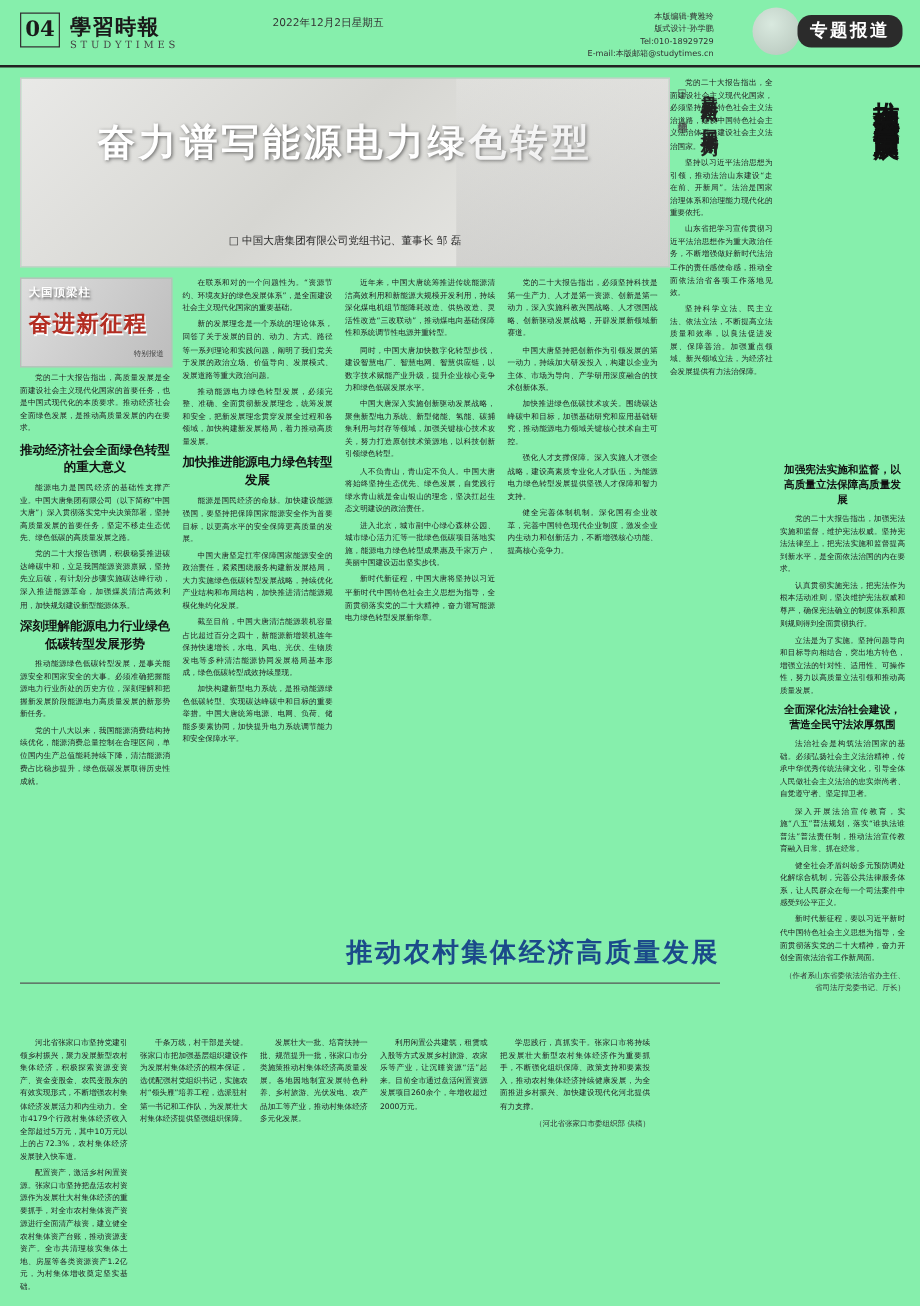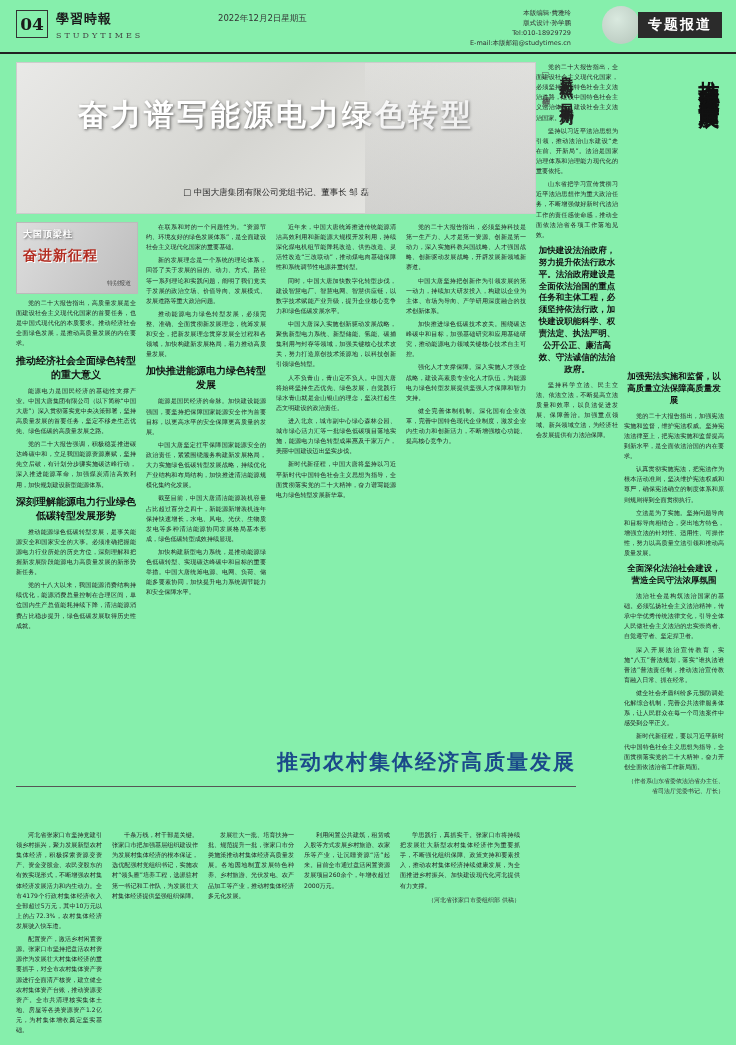--- a/index.html
+++ b/index.html
@@ -2,26 +2,26 @@
 <html><head>
 <meta charset="utf-8">
 <style>
   html,body{margin:0;padding:0;background:#fff;}
   body{width:736px;height:1045px;position:relative;font-family:"DejaVu Sans","Liberation Sans",sans-serif;color:#1a1a1a;}
   .page{width:736px;height:1045px;position:relative;overflow:hidden;background:#86efac;}
 
   
   .masthead{position:absolute;left:0;top:0;width:736px;height:52px;border-bottom:2px solid #222;}
   .page-num{position:absolute;left:16px;top:10px;width:30px;height:26px;border:1px solid #333;display:flex;align-items:center;justify-content:center;font-size:17px;font-weight:bold;font-family:"DejaVu Serif","Liberation Serif",serif;}
-  .logo-cn{position:absolute;left:56px;top:10px;font-size:13px;font-weight:bold;font-family:"DejaVu Serif","Liberation Serif",serif;letter-spacing:1px;}
+  .logo-cn{position:absolute;left:56px;top:10px;font-size:17px;font-weight:bold;font-family:"DejaVu Serif","Liberation Serif",serif;letter-spacing:1px;}
   .logo-en{position:absolute;left:56px;top:31px;font-size:8px;letter-spacing:3px;color:#444;font-family:"DejaVu Serif","Liberation Serif",serif;}
   .date{position:absolute;left:218px;top:13px;font-size:8.5px;color:#333;}
   .imprint{position:absolute;left:470px;top:8px;font-size:6.5px;line-height:1.55;color:#333;text-align:right;}
   .imprint div{white-space:nowrap;}
-  .section-tag{position:absolute;right:14px;top:12px;background:#2b2b2b;color:#fff;font-size:14px;font-weight:bold;padding:4px 10px;letter-spacing:2px;font-family:"DejaVu Serif","Liberation Serif",serif;}
+  .section-tag{position:absolute;right:14px;top:12px;background:#2b2b2b;color:#fff;font-size:14px;font-weight:bold;padding:4px 10px;letter-spacing:2px;font-family:"DejaVu Serif","Liberation Serif",serif;border-radius:11px;}
   .seal{position:absolute;right:96px;top:6px;width:38px;height:38px;border-radius:50%;background:radial-gradient(circle at 40% 35%,#e8e8e8,#bdbdbd);opacity:.85;}
 
   
   .hero{position:absolute;left:16px;top:62px;width:518px;height:150px;background:linear-gradient(135deg,#e9e9e7 0%,#d6d6d2 45%,#efefec 100%);border:1px solid #ccc;}
   .hero:after{content:"";position:absolute;right:0;top:0;width:170px;height:150px;background:linear-gradient(160deg,rgba(255,255,255,.15),rgba(120,120,120,.25));}
   .hero-title{position:absolute;left:0;top:30px;width:518px;text-align:center;font-size:30px;font-weight:bold;color:#fff;letter-spacing:3px;text-shadow:1px 1px 3px rgba(0,0,0,.55);font-family:"DejaVu Serif","Liberation Serif",serif;line-height:1.45;}
   .hero-byline{position:absolute;left:0;bottom:14px;width:518px;text-align:center;font-size:8.5px;color:#2a2a2a;}
 
   
   .vhead{position:absolute;right:10px;top:60px;width:196px;height:300px;}
@@ -29,21 +29,21 @@
   .vline.main{font-size:21px;color:#111;line-height:1.25;}
   .vline.sub{font-size:14px;color:#222;}
   .vauthor{position:absolute;writing-mode:vertical-rl;text-orientation:upright;font-size:8px;color:#555;letter-spacing:1px;}
   .ctext{position:absolute;font-size:6.1px;line-height:1.66;color:#222;text-align:justify;}
   .ctext p{margin:0 0 3px 0;text-indent:12px;}
   .sub-h{font-size:10px;font-weight:bold;text-align:center;font-family:"DejaVu Serif","Liberation Serif",serif;margin:5px 0 4px;line-height:1.4;color:#111;}
 
   
   .artbox{position:absolute;left:16px;top:222px;width:120px;height:70px;background:linear-gradient(120deg,#ddd,#bdbdbd);border:1px solid #bbb;overflow:hidden;}
   .art-top{position:absolute;left:6px;top:5px;font-size:9px;font-weight:bold;color:#fff;letter-spacing:1px;text-shadow:1px 1px 2px #666;font-family:"DejaVu Serif","Liberation Serif",serif;}
-  .art-big{position:absolute;left:6px;top:24px;font-size:14px;font-weight:bold;color:#b32d22;letter-spacing:1px;font-family:"DejaVu Serif","Liberation Serif",serif;text-shadow:1px 1px 0 #fff;}
+  .art-big{position:absolute;left:6px;top:24px;font-size:18px;font-weight:bold;color:#b32d22;letter-spacing:1px;font-family:"DejaVu Serif","Liberation Serif",serif;text-shadow:1px 1px 0 #fff;}
   .art-small{position:absolute;right:6px;bottom:5px;font-size:6px;color:#444;}
 
   
   .feat2{position:absolute;left:16px;top:740px;width:560px;}
   .feat2-kicker{font-size:12.5px;font-weight:bold;color:#111;font-family:"DejaVu Serif","Liberation Serif",serif;letter-spacing:1px;}
   .feat2-title{margin-top:8px;font-size:21px;font-weight:bold;color:#1b4a8a;letter-spacing:2px;font-family:"DejaVu Serif","Liberation Serif",serif;text-align:right;}
   .feat2-rule{margin-top:10px;border-top:1px solid #555;}
 
   .credit{font-size:6px;text-align:right;color:#333;margin-top:4px;}
 </style>
@@ -121,21 +121,20 @@
     <p>中国大唐坚持把创新作为引领发展的第一动力，持续加大研发投入，构建以企业为主体、市场为导向、产学研用深度融合的技术创新体系。</p>
     <p>加快推进绿色低碳技术攻关。围绕碳达峰碳中和目标，加强基础研究和应用基础研究，推动能源电力领域关键核心技术自主可控。</p>
     <p>强化人才支撑保障。深入实施人才强企战略，建设高素质专业化人才队伍，为能源电力绿色转型发展提供坚强人才保障和智力支持。</p>
     <p>健全完善体制机制。深化国有企业改革，完善中国特色现代企业制度，激发企业内生动力和创新活力，不断增强核心功能、提高核心竞争力。</p>
   </div>
 
   <div class="ctext" style="left:536px;top:62px;width:82px;height:660px;">
     <p>党的二十大报告指出，全面建设社会主义现代化国家，必须坚持中国特色社会主义法治道路，建设中国特色社会主义法治体系、建设社会主义法治国家。</p>
     <p>坚持以习近平法治思想为引领，推动法治山东建设“走在前、开新局”。法治是国家治理体系和治理能力现代化的重要依托。</p>
     <p>山东省把学习宣传贯彻习近平法治思想作为重大政治任务，不断增强做好新时代法治工作的责任感使命感，推动全面依法治省各项工作落地见效。</p>
-    <div class="sub-h" style="font-size:8.5px;">加快建设法治政府，努力提升依法行政水平。法治政府建设是全面依法治国的重点任务和主体工程，必须坚持依法行政，加快建设职能科学、权责法定、执法严明、公开公正、廉洁高效、守法诚信的法治政府。</div>
     <p>坚持科学立法、民主立法、依法立法，不断提高立法质量和效率，以良法促进发展、保障善治。加强重点领域、新兴领域立法，为经济社会发展提供有力法治保障。</p>
   </div>
 
   <div class="ctext" style="left:624px;top:366px;width:100px;height:600px;">
     <div class="sub-h" style="font-size:8.5px;">加强宪法实施和监督，以高质量立法保障高质量发展</div>
     <p>党的二十大报告指出，加强宪法实施和监督，维护宪法权威。坚持宪法法律至上，把宪法实施和监督提高到新水平，是全面依法治国的内在要求。</p>
     <p>认真贯彻实施宪法，把宪法作为根本活动准则，坚决维护宪法权威和尊严，确保宪法确立的制度体系和原则规则得到全面贯彻执行。</p>
     <p>立法是为了实施。坚持问题导向和目标导向相结合，突出地方特色，增强立法的针对性、适用性、可操作性，努力以高质量立法引领和推动高质量发展。</p>
     <div class="sub-h" style="font-size:8.5px;">全面深化法治社会建设，营造全民守法浓厚氛围</div>
     <p>法治社会是构筑法治国家的基础。必须弘扬社会主义法治精神，传承中华优秀传统法律文化，引导全体人民做社会主义法治的忠实崇尚者、自觉遵守者、坚定捍卫者。</p>

